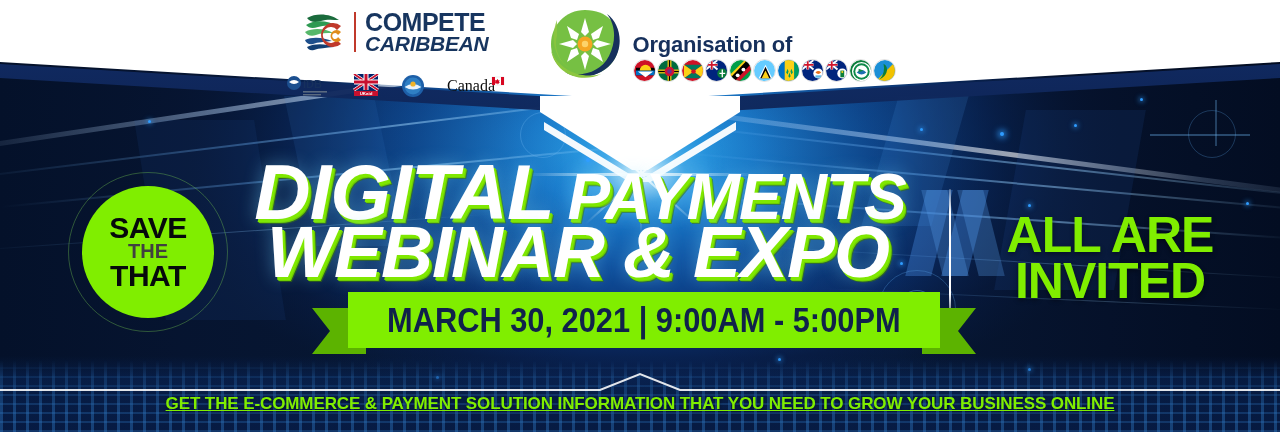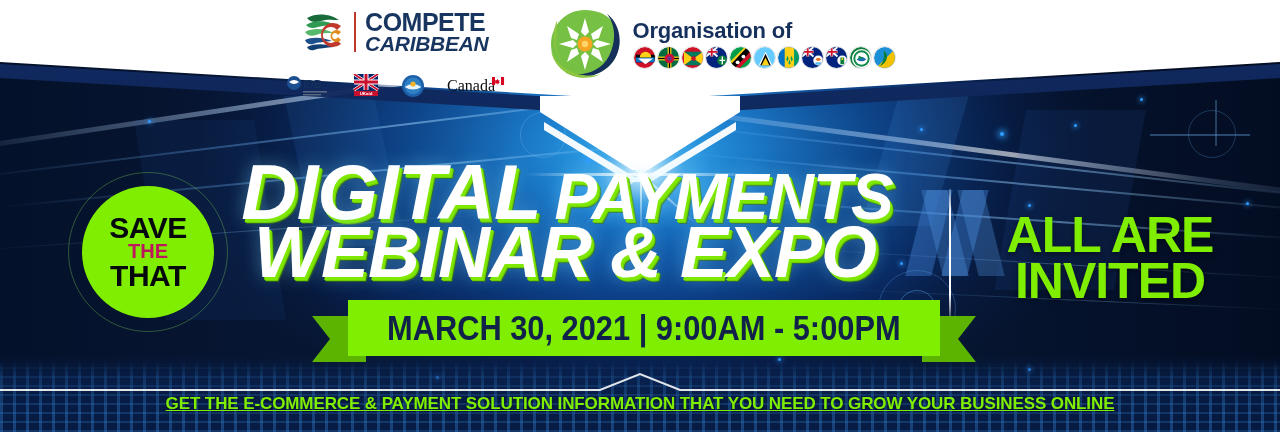--- a/index.html
+++ b/index.html
@@ -102,42 +102,42 @@
   }
   .cc-block{ display:flex; flex-direction:column; align-items:center; gap:6px; padding-top:6px; }
   .cc-top{ display:flex; align-items:center; gap:9px; }
   .cc-words{ line-height:0.92; }
   .cc-words .l1{ font-size:25px; font-weight:bold; color:#17355f; letter-spacing:-0.5px; font-family:"Liberation Sans", sans-serif; }
   .cc-words .l2{ font-size:21px; font-weight:bold; color:#17355f; letter-spacing:-0.3px;font-style:italic; }
   .cc-div{ width:2.5px; height:40px; background:#c0392b; }
   .cc-partners{ display:flex; align-items:center; gap:22px; height:26px; }
   .partner{ display:flex; align-items:center;margin-top:26px; }
 
-  .oecs-block{ display:flex; align-items:center; gap:10px; padding-top:2px; }
+  .oecs-block{ display:flex; align-items:flex-end; gap:10px; padding-top:2px; }
   .oecs-text .t1,.oecs-text .t2{ font-size:22px; font-weight:bold; color:#16305c; line-height:1.05; letter-spacing:-0.2px; }
   .flags{ display:flex; gap:1px; margin-top:3px; }
   .flag{ width:23px; height:23px; border-radius:50%; overflow:hidden; position:relative; border:0.5px solid rgba(0,0,0,0.12); }
 
   
   .save-circle{
     position:absolute; left:82px; top:186px; width:132px; height:132px;
     border-radius:50%; background:#80ee00; z-index:12;
     display:flex; flex-direction:column; align-items:center; justify-content:center;
     line-height:0.96; box-shadow:0 0 0 0 rgba(0,0,0,0);
   }
   .save-circle .s1{ font-size:30px; font-weight:bold; color:#06090b; letter-spacing:-0.5px; }
-  .save-circle .s2{ font-size:20px; font-weight:bold; color:#be185d; letter-spacing:0px; }
+  .save-circle .s2{ font-size:20px; font-weight:bold; color:#404040; letter-spacing:0px; }
   .save-circle .s3{ font-size:30px; font-weight:bold; color:#06090b; letter-spacing:-0.5px; }
   .save-ring{
     position:absolute; left:68px; top:172px; width:160px; height:160px;
     border-radius:50%; border:1.5px solid rgba(115,200,80,0.38); z-index:11;
   }
 
   
-  .title-wrap{ position:absolute; left:4px; top:158px; width:1108px; z-index:13; }
+  .title-wrap{ position:absolute; left:17px; top:158px; width:1108px; z-index:13; }
   .tl{ text-align:center; line-height:0.88; white-space:nowrap; }
   .tl1{ padding-left:18px; }
   .tl2{ padding-left:14px; margin-top:-6px; }
   .w{
     display:inline-block;
     color:#ffffff;
     font-weight:bold;
     font-style:italic;
     letter-spacing:-1px;
     text-shadow:
@@ -159,21 +159,21 @@
   .invited{
     position:absolute; left:960px; top:212px; width:300px; text-align:center; z-index:13;
     line-height:0.92;
   }
   .invited div{
     color:#80ee00; font-weight:bold; font-size:50px; letter-spacing:-1px;
     text-shadow:0 2px 5px rgba(0,0,0,0.45);
   }
 
   
-  .ribbon{ position:absolute; left:312px; top:300px; width:664px; height:62px; z-index:14; }
+  .ribbon{ position:absolute; left:312px; top:292px; width:664px; height:62px; z-index:14; }
   .ribbon .tail{ position:absolute; top:16px; width:54px; height:46px; background:#5cb300; }
   .ribbon .tail.l{ left:0; clip-path:polygon(0 0, 54px 0, 54px 46px, 0 46px, 18px 23px); }
   .ribbon .tail.r{ right:0; clip-path:polygon(0 0, 54px 0, 36px 23px, 54px 46px, 0 46px); }
   .ribbon .band{
     position:absolute; left:36px; top:0; right:36px; height:56px;
     background:#80ee00; display:flex; align-items:center; justify-content:center;
   }
   .ribbon .band span{
     font-size:35px; font-weight:bold; color:#10224a; letter-spacing:0px;
     font-family:"Liberation Sans Narrow","Liberation Sans", sans-serif;

